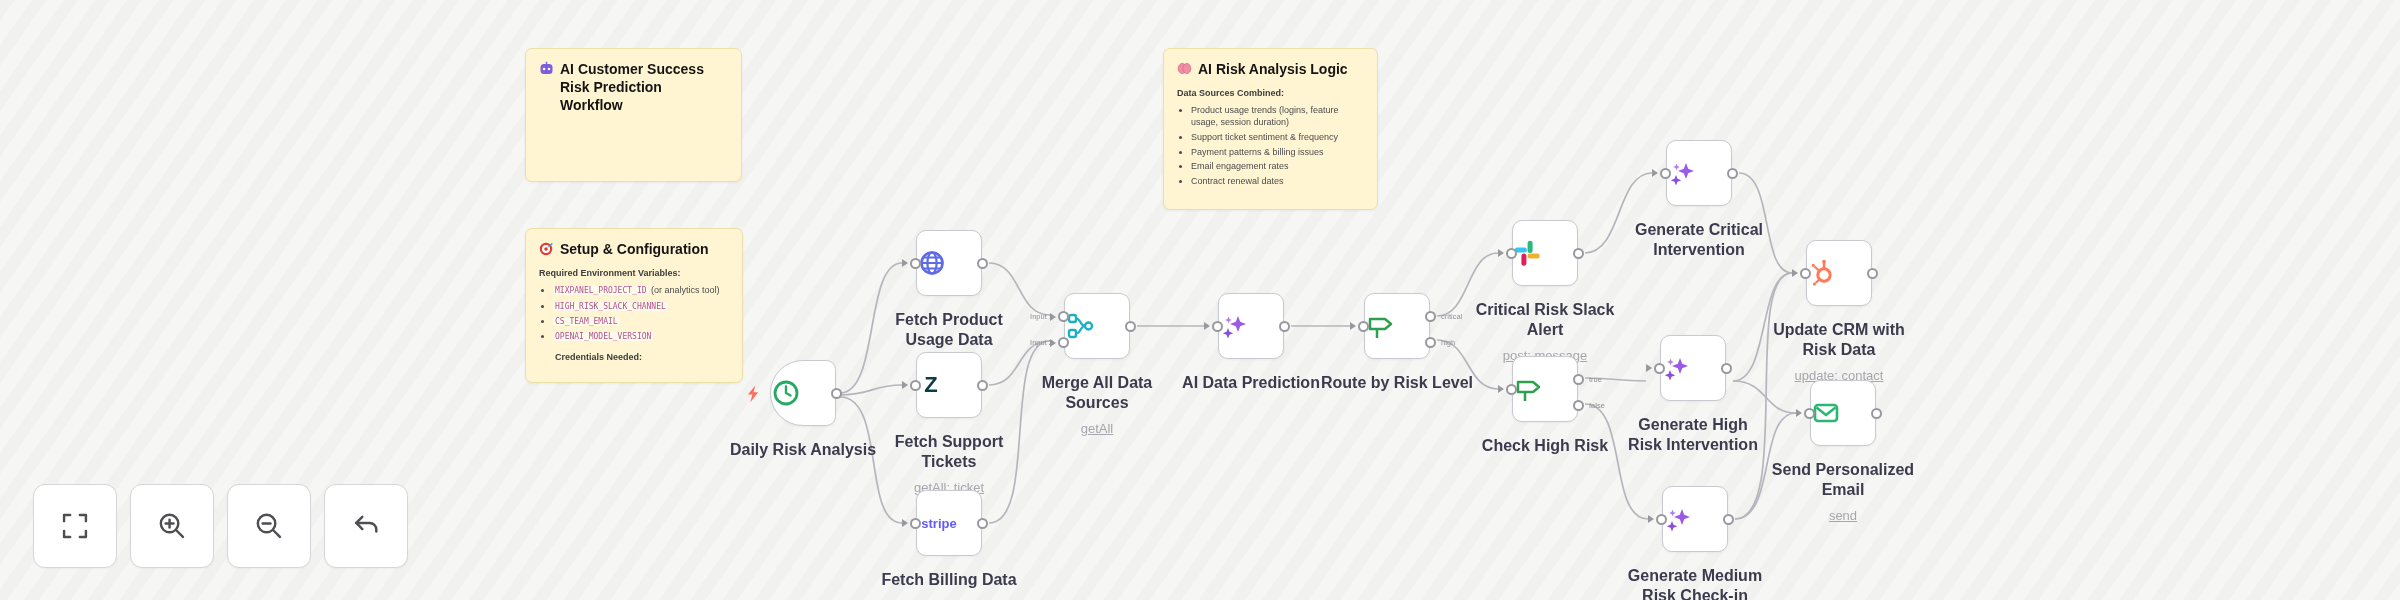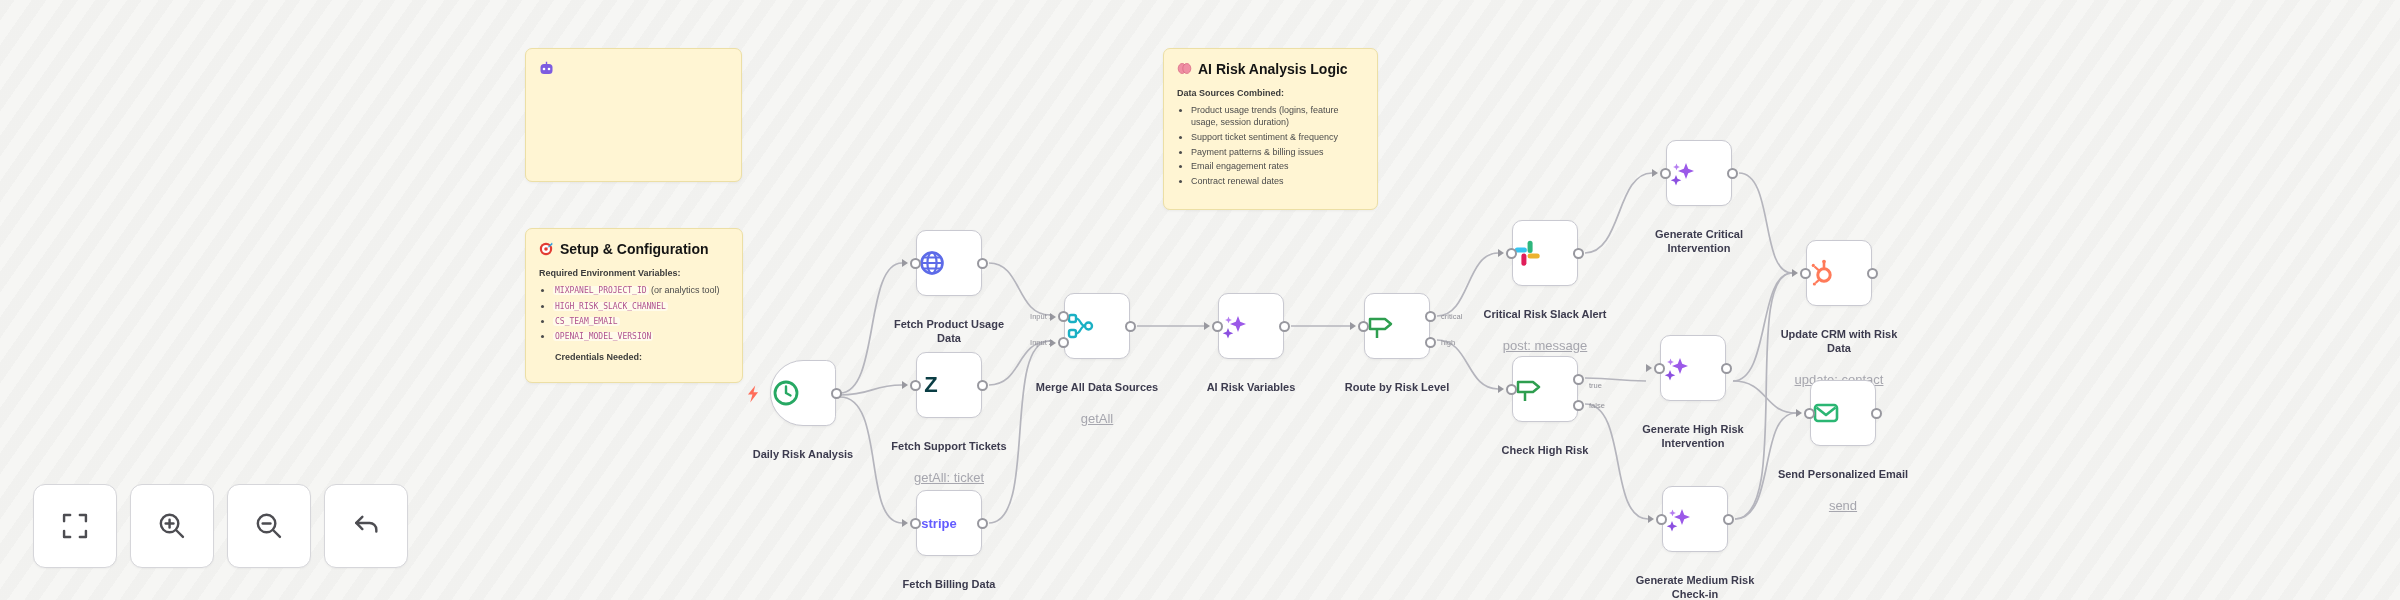--- a/index.html
+++ b/index.html
@@ -37,21 +37,21 @@
   .p-out{right:-7px;top:50%;margin-top:-5.5px;}
   .p-top{top:16.5px;margin-top:0;}
   .p-bot{top:42.5px;margin-top:0;}
   .arrow-in{
     position:absolute;left:-15px;top:50%;margin-top:-4px;
     width:0;height:0;border-top:4px solid transparent;border-bottom:4px solid transparent;
     border-left:6px solid #98989f;
   }
   .arrow-top{top:18.5px;margin-top:0;}
   .labels{position:absolute;top:72px;left:50%;transform:translateX(-50%);text-align:center;}
-  .nlabel{font-size:11px;font-weight:700;color:#3c3b4e;line-height:1.25;width:160px;margin:16px auto;}
+  .nlabel{font-size:16px;font-weight:700;color:#3c3b4e;line-height:1.25;width:160px;margin:8px auto;}
   .nsub{font-size:13px;font-weight:400;color:#a6a6ae;margin-top:0;text-decoration:underline;}
   .port-label{
     position:absolute;font-size:7.5px;color:#8f8f97;white-space:nowrap;
   }
   .pl-left{right:76px;text-align:right;}
   .pl-right{left:76px;text-align:left;}
   .bolt{position:absolute;left:-26px;top:24px;}
   
   .note{
     position:absolute;box-sizing:border-box;
@@ -110,20 +110,21 @@
   </svg>
 
   <div class="note" style="left:525px;top:48px;width:217px;height:134px;">
     <div class="note-title">
       <svg class="ticon" width="15" height="15" viewBox="0 0 15 15">
         <rect x="1.5" y="3" width="12" height="10" rx="3.5" fill="#7d5ce0"></rect>
         <line x1="7.5" y1="0.8" x2="7.5" y2="3" stroke="#7d5ce0" stroke-width="1.4"></line>
         <circle cx="5" cy="8" r="1.3" fill="#fff"></circle>
           <circle cx="10" cy="8" r="1.3" fill="#fff"></circle>
       </svg>
+      <span>AI Customer Success Risk Prediction Workflow</span>
     </div>
 
   </div>
 
   <div class="note" style="left:1163px;top:48px;width:215px;height:162px;">
     <div class="note-title">
       <svg class="ticon" width="15" height="15" viewBox="0 0 15 15">
         <ellipse cx="5.2" cy="7.5" rx="4" ry="5" fill="#ef8fa3" stroke="#d96a84" stroke-width="0.8"></ellipse>
         <ellipse cx="9.8" cy="7.5" rx="4" ry="5" fill="#ef8fa3" stroke="#d96a84" stroke-width="0.8"></ellipse>
       </svg>
@@ -248,21 +249,21 @@
       <span class="arrow-in"></span>
       <span class="port p-in"></span>
       <span class="port p-out"></span>
       <svg width="30" height="30" viewBox="0 0 30 30">
         <path d="M19,5 l2.2,5.8 5.8,2.2 -5.8,2.2 -2.2,5.8 -2.2,-5.8 -5.8,-2.2 5.8,-2.2 Z" fill="#9b59e8"></path>
         <path d="M9,17 l1.5,3.8 3.8,1.5 -3.8,1.5 -1.5,3.8 -1.5,-3.8 -3.8,-1.5 3.8,-1.5 Z" fill="#8b4fe0"></path>
         <path d="M9.5,5.5 l1,2.4 2.4,1 -2.4,1 -1,2.4 -1,-2.4 -2.4,-1 2.4,-1 Z" fill="#b57ef0"></path>
       </svg>
     </div>
     <div class="labels">
-        <div class="nlabel">AI Risk Variables</div>
+        <div class="nlabel">AI Data Prediction</div>
       </div>
   </div>
 
   <div class="node-wrap" style="left:1364px;top:293px;">
     <div class="node">
       <span class="arrow-in"></span>
       <span class="port p-in"></span>
       <span class="port p-out p-top"></span>
       <span class="port p-out p-bot"></span>
       <span class="port-label pl-right" style="top:18px;">critical</span>
@@ -310,21 +311,21 @@
         <div class="nlabel" style="width:132px;">Generate Critical Intervention</div>
       </div>
   </div>
 
   <div class="node-wrap" style="left:1512px;top:356px;">
     <div class="node">
       <span class="arrow-in"></span>
       <span class="port p-in"></span>
       <span class="port p-out p-top"></span>
       <span class="port p-out p-bot"></span>
-      <span class="port-label pl-right" style="top:24px;">true</span>
+      <span class="port-label pl-right" style="top:18px;">true</span>
       <span class="port-label pl-right" style="top:44px;">false</span>
       <svg width="30" height="30" viewBox="0 0 30 30">
         <path d="M5,8 h15 l6,5 -6,5 H5 Z" stroke="#2e9e4f" stroke-width="2.5" fill="none" stroke-linejoin="round"></path>
         <line x1="12" y1="18" x2="12" y2="27" stroke="#2e9e4f" stroke-width="2.5"></line>
       </svg>
     </div>
     <div class="labels">
         <div class="nlabel">Check High Risk</div>
       </div>
   </div>

